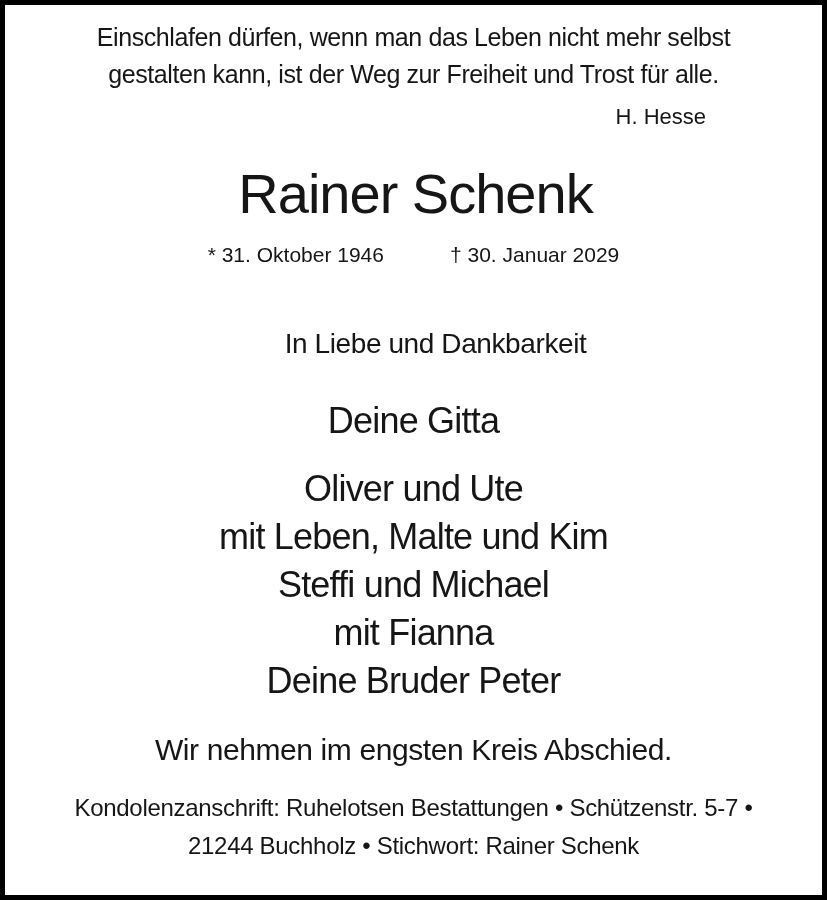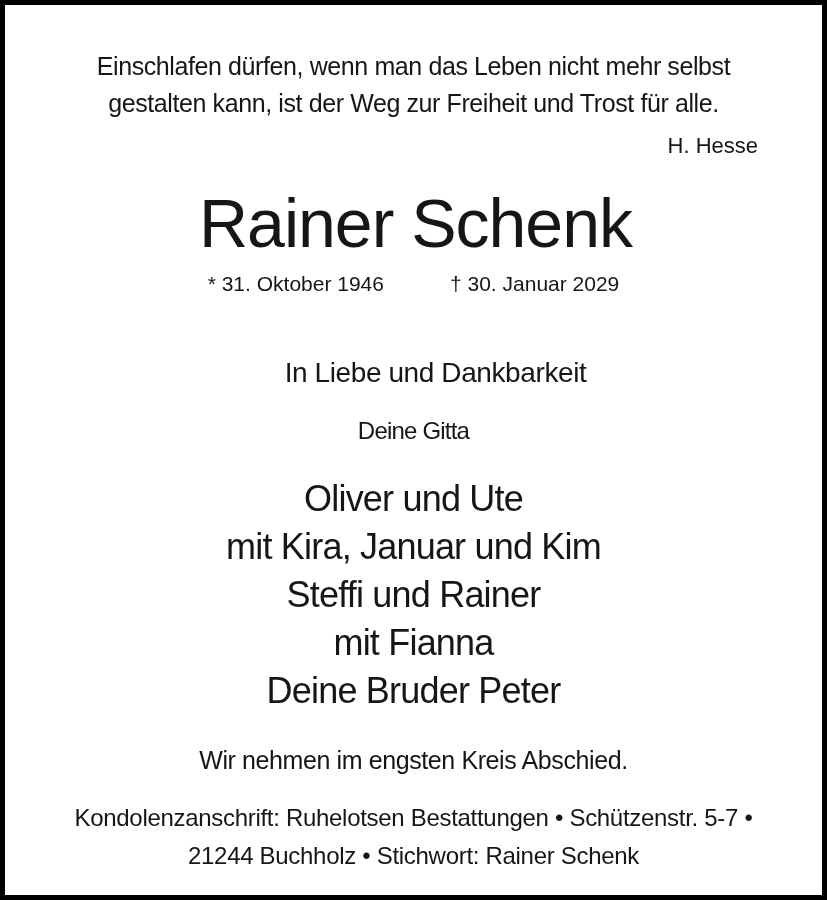--- a/index.html
+++ b/index.html
@@ -15,36 +15,36 @@
     margin: 0 auto;
     background: #ffffff;
     border: 5px solid #000000;
     box-shadow: 0 0 0 1px #9a9a9a;
     font-family: "Liberation Sans", "DejaVu Sans", sans-serif;
     color: #161616;
     text-align: center;
     overflow: hidden;
   }
   .quote {
-    margin-top: 43px;
+    margin-top: 14px;
     font-size: 25px;
     line-height: 37px;
     letter-spacing: -0.4px;
     white-space: nowrap;
   }
   .attribution {
     margin-top: 9px;
-    padding-right: 64px;
+    padding-right: 116px;
     text-align: right;
     font-size: 22px;
     line-height: 30px;
   }
   .deceased-name {
     margin: 22px 0 0 4px;
-    font-size: 68px;
+    font-size: 56px;
     line-height: 80px;
     font-weight: 400;
     letter-spacing: -1px;
     white-space: nowrap;
   }
   .dates {
     margin-top: 7px;
     display: flex;
     justify-content: center;
     gap: 66px;
@@ -52,37 +52,37 @@
     line-height: 28px;
   }
   .dedication {
     margin-top: 56px;
     font-size: 28px;
     line-height: 38px;
     letter-spacing: -0.4px;
     padding-left: 44px;
   }
   .mourner-gitta {
-    margin-top: 19px;
-    font-size: 24px;
+    margin-top: 38px;
+    font-size: 36px;
     line-height: 40px;
     letter-spacing: -0.8px;
   }
   .family {
     margin-top: 24px;
   }
   .family .mourner-line {
     font-size: 36px;
     line-height: 48px;
     letter-spacing: -0.8px;
     white-space: nowrap;
   }
   .closing {
     margin-top: 28px;
-    font-size: 25px;
+    font-size: 30px;
     line-height: 34px;
     letter-spacing: -0.4px;
     white-space: nowrap;
   }
   .condolence {
     margin-top: 22px;
     font-size: 24px;
     line-height: 38px;
     letter-spacing: -0.3px;
     white-space: nowrap;
@@ -106,22 +106,22 @@
     <span>* 31. Oktober 1946</span>
     <span>† 30. Januar 2029</span>
   </div>
 
   <div class="dedication">In Liebe und Dankbarkeit</div>
 
   <div class="mourner-gitta">Deine Gitta</div>
 
   <div class="family">
     <div class="mourner-line">Oliver und Ute</div>
-    <div class="mourner-line">mit Kira, Januar und Kim</div>
-    <div class="mourner-line">Steffi und Rainer</div>
+    <div class="mourner-line">mit Leben, Malte und Kim</div>
+    <div class="mourner-line">Steffi und Michael</div>
     <div class="mourner-line">mit Fianna</div>
     <div class="mourner-line">Deine Bruder Peter</div>
   </div>
 
   <div class="closing">Wir nehmen im engsten Kreis Abschied.</div>
 
   <div class="condolence">
     <div>Kondolenzanschrift: Ruhelotsen Bestattungen • Schützenstr. 5-7 •</div>
     <div>21244 Buchholz • Stichwort: Rainer Schenk</div>
   </div>

